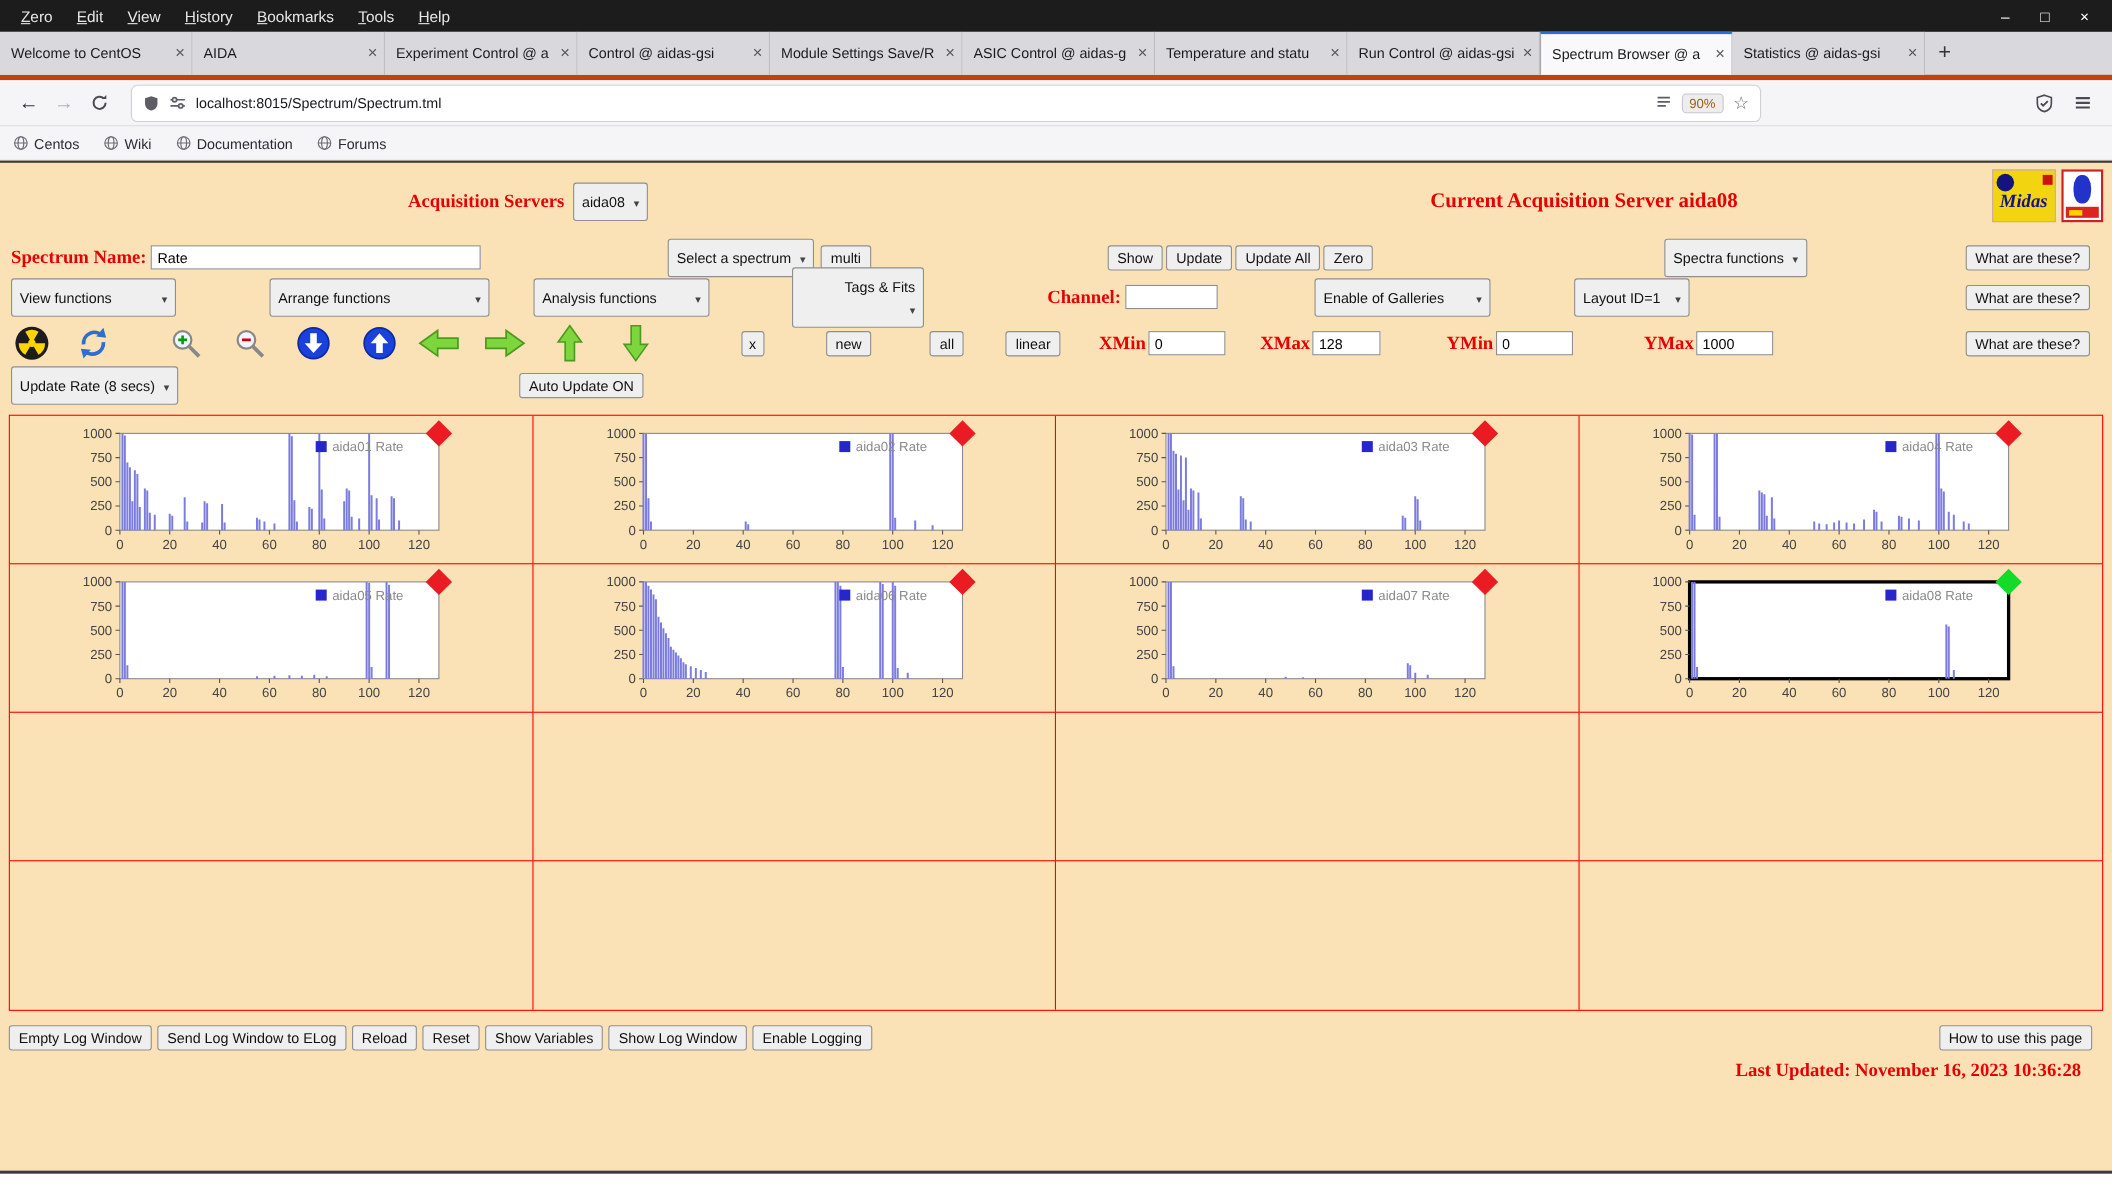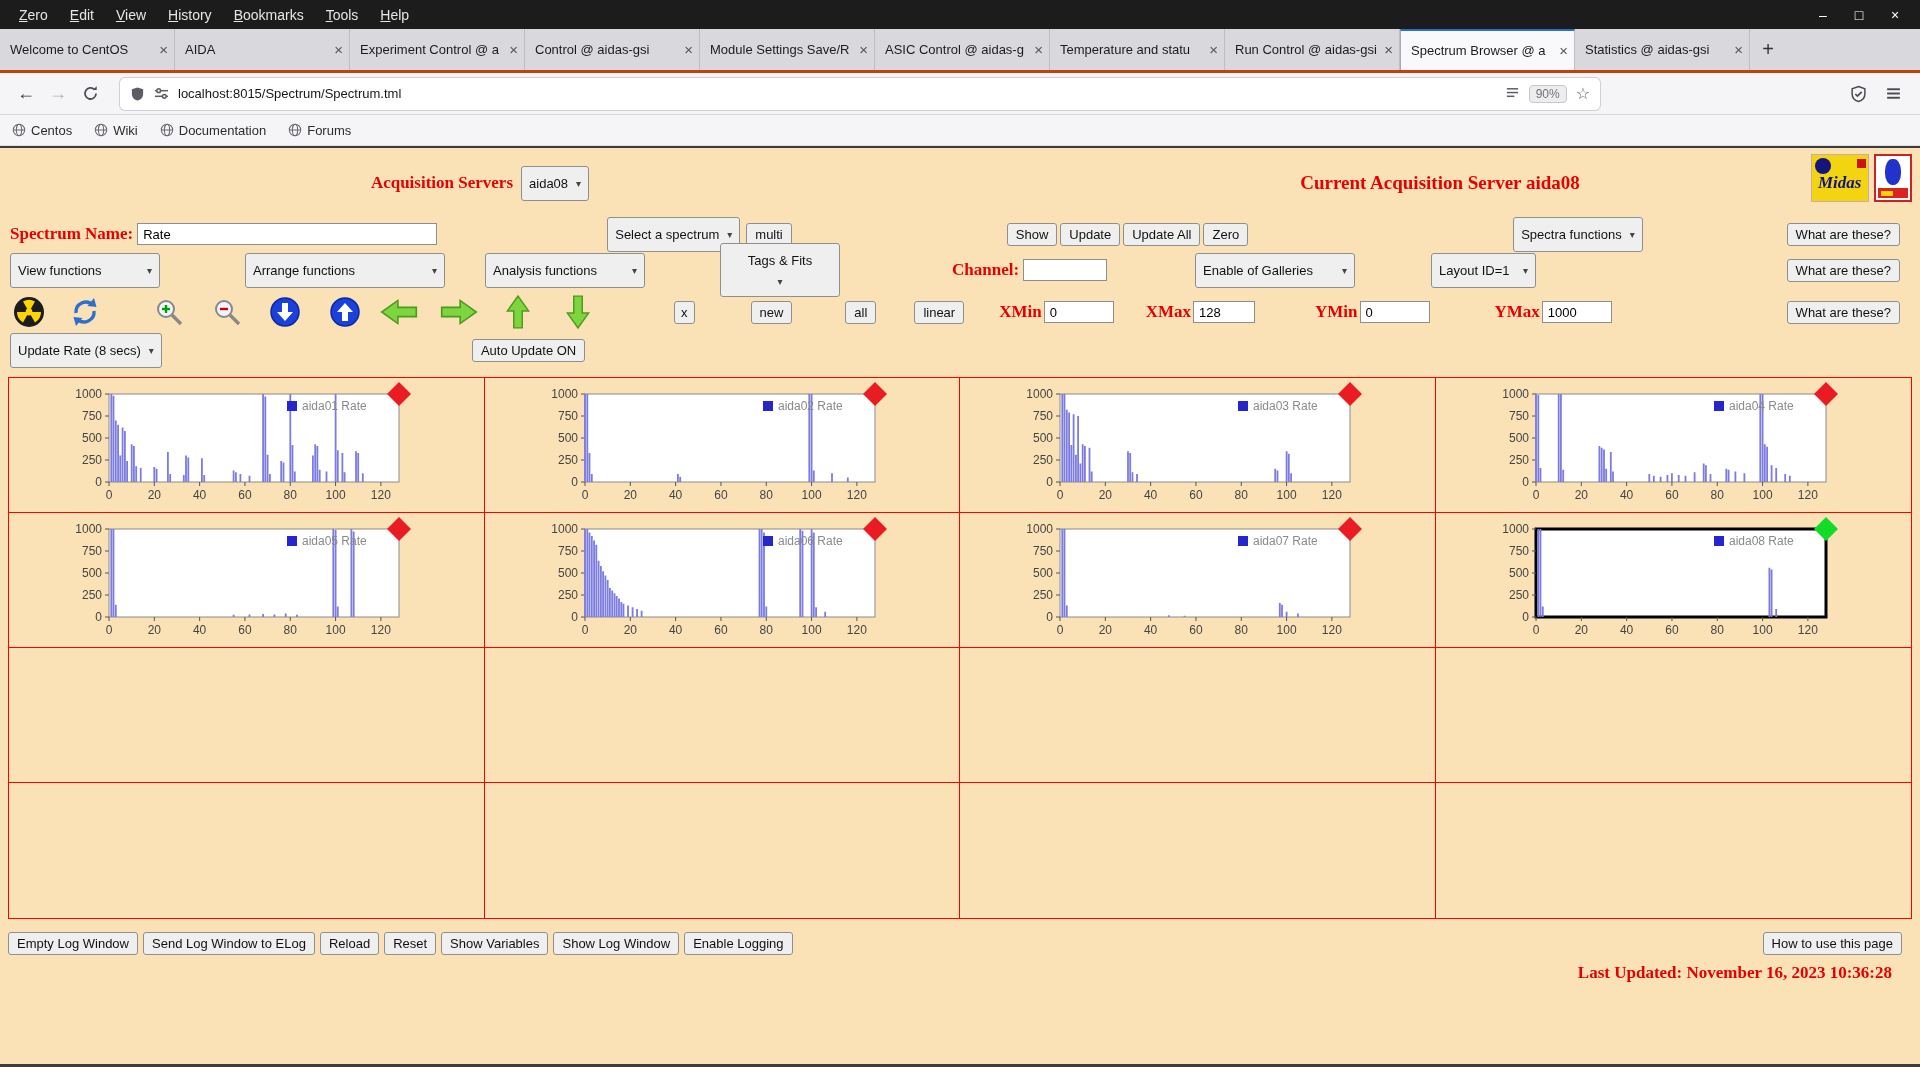--- a/index.html
+++ b/index.html
@@ -7,36 +7,36 @@
               font-family:"Liberation Sans", sans-serif; }
 
   
   .menubar { height:29px; background:#1c1c1c; color:#e6e6e6; display:flex; align-items:center;
              font-size:14px; padding-left:8px; }
   .menu-item { display:inline-block; padding:0 11px; }
   .menu-item::first-letter { text-decoration:underline; }
   .win-controls { margin-left:auto; display:flex; gap:10px; padding-right:12px; color:#fff; font-size:14px; }
   .win-btn { width:26px; text-align:center; }
 
-  .tabbar { height:44px; background:#d9d9dd; display:flex; align-items:stretch; border-bottom:3px solid #c2410c; }
+  .tabbar { height:44px; background:#d9d9dd; display:flex; align-items:stretch; border-bottom:5px solid #c2410c; }
   .tab { width:175px; display:flex; align-items:center; font-size:13px; color:#1b1b1f;
          border-right:1px solid #bdbdc2; padding:0 6px 0 10px; background:#d9d9dd; }
   .tab.active { background:#f9f9fb; border-top:2px solid #2b6fd6; border-left:1px solid #a9a9ad; }
   .tab-label { flex:1; white-space:nowrap; overflow:hidden; }
   .tab-close { margin-left:4px; color:#55555c; font-size:15px; }
   .newtab-btn { width:36px; display:flex; align-items:center; justify-content:center; font-size:20px; color:#333; }
 
   .navbar { height:42px; background:#f5f5f7; display:flex; align-items:center; padding:0 10px; border-bottom:1px solid #d6d6da; }
   .nav-btn { width:32px; height:30px; display:flex; align-items:center; justify-content:center;
              font-size:18px; color:#35353b; border-radius:4px; }
   .nav-btn.disabled { color:#b3b3ba; }
   .urlbar { width:1480px; height:32px; background:#ffffff; border-radius:5px; box-shadow:0 0 0 1px #cfcfd6;
             display:flex; align-items:center; padding:0 10px; gap:9px; margin-left:14px; }
   .url-text { font-size:13px; color:#17161c; flex:1; }
-  .zoom-pill { border:1px solid #c7c7cd; border-radius:4px; padding:1px 6px; font-size:12px; background:#ededf0; color:#737373; }
+  .zoom-pill { border:1px solid #c7c7cd; border-radius:4px; padding:1px 6px; font-size:12px; background:#ededf0; color:#a16207; }
   .chrome-icon { display:flex; align-items:center; justify-content:center; }
   .nav-right { margin-left:auto; display:flex; gap:18px; padding-right:8px; }
 
   .bookmarksbar { height:31px; background:#f5f5f7; display:flex; align-items:center; padding-left:12px;
                   gap:22px; font-size:13px; color:#2b2b31; border-bottom:1px solid #e1e1e5; }
   .bookmark { display:flex; align-items:center; gap:5px; }
 
   
   .page { height:918px; background:#fbe2b6; position:relative; }
   .rlabel { color:#e60000; font-family:"Liberation Serif", serif; font-weight:bold; font-size:17px; }
@@ -57,21 +57,21 @@
 
   .rule { border:0; border-top:2px solid #3c3c3c; }
   .bottom-rule { border:0; border-top:3px solid #3c3c3c; }
 
   .row { display:flex; align-items:center; }
   .acq-row { margin-top:20px; height:30px; }
   .acq-half { width:50%; display:flex; align-items:center; justify-content:center; gap:8px; }
 
   .btn { background:#efefef; border:1px solid #8f8f8f; border-radius:3px; font-size:13px; padding:3px 8px;
          font-family:"Liberation Sans",sans-serif; color:#111; white-space:nowrap; }
-  .sel { display:inline-flex; align-items:center; justify-content:space-between; background:#efefef;
+  .sel { display:inline-flex; align-items:flex-end; justify-content:space-between; background:#efefef;
          border:1px solid #8f8f8f; border-radius:3px; font-size:13px; padding:9px 7px; gap:8px; color:#111; white-space:nowrap; }
   .sel .arr { font-size:10px; color:#444; }
   .inp { border:1px solid #8f8f8f; background:#fff; font-size:13px; padding:2px 5px; height:22px;
          font-family:"Liberation Sans",sans-serif; }
   .btn-group { display:flex; gap:3px; }
 
   .icon32 { width:34px; height:34px; display:flex; align-items:center; justify-content:center; }
 
   .gallery-grid { margin:14px 8px 0; border:1px solid #ff0000; display:grid;
                   grid-template-columns:repeat(4,1fr); grid-auto-rows:135px; background:#fbe2b6; }

